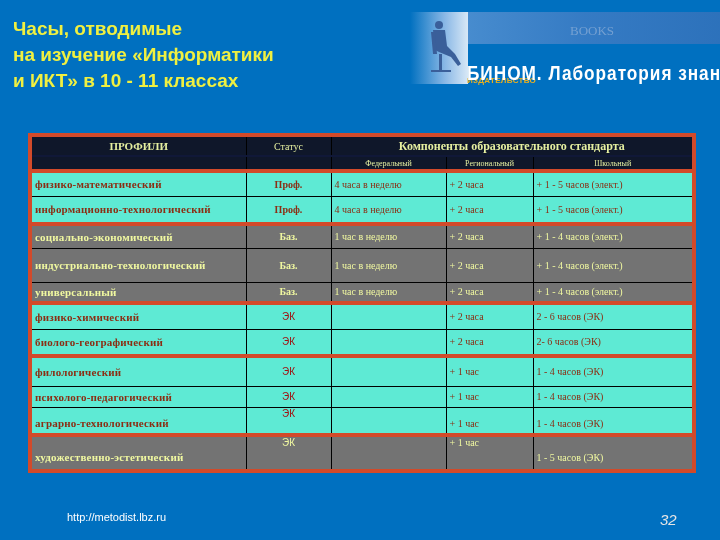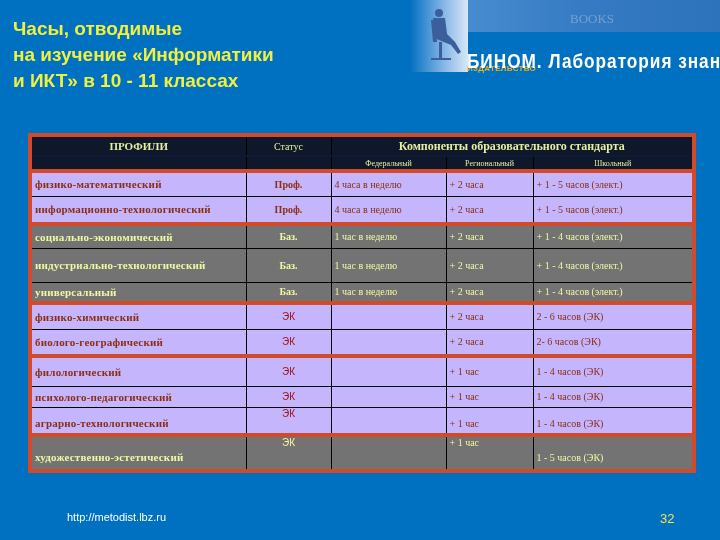--- a/index.html
+++ b/index.html
@@ -7,21 +7,21 @@
     width:720px; height:540px; overflow:hidden; position:relative;
     background:#0070c0;
     font-family:"Liberation Sans", sans-serif;
   }
   .title {
     position:absolute; left:13px; top:16px; width:380px;
     color:#f0f040; font-weight:bold; font-size:19px; line-height:26px;
   }
   .title div { white-space:nowrap; }
   .logo {
-    position:absolute; left:410px; top:0; width:310px; height:80px;
+    position:absolute; left:410px; top:12px; width:310px; height:80px;
   }
   .logo-photo {
     position:absolute; left:57px; top:0; width:293px; height:32px;
     background:linear-gradient(90deg,#4f8fd0 0%,#3b7cc4 40%,#2f6fb8 100%);
     opacity:.9;
   }
   .logo-fade {
     position:absolute; left:0; top:0; width:58px; height:72px;
     background:linear-gradient(90deg,#0070c0 0%,#8ab8e6 60%,#d8e8f6 100%);
   }
@@ -45,38 +45,39 @@
     width:664px; border-collapse:collapse;
     font-family:"Liberation Serif", serif; font-size:10px;
     border:4px solid #d24a2a;
     table-layout:fixed;
   }
   table.grid td { border:1px solid #000; padding:0 3px; overflow:hidden; white-space:nowrap; }
   table.grid tr.hdr td { background:#0f172a; color:#e6f0a0; text-align:center; }
   .hdr1 td { height:18px; border-bottom:2px solid #101838 !important; }
   .hdr2 td { height:12px; font-size:8px; }
   .grp-top td { border-top:4px solid #d24a2a !important; }
-  tr.gray td { background:#c4b5fd; color:#8b2e14;margin-top:24px; }
+  tr.gray td { background:#5eead4; color:#8b2e14;margin-top:24px; }
   tr.blue td { background:#737373; color:#f0f8a0; }
   td.profile { font-weight:bold; font-size:11px; letter-spacing:.2px; }
   td.status { text-align:center; font-weight:bold; }
   td.status.ek { font-family:"Liberation Sans", sans-serif; font-weight:normal; font-size:10px; }
   tr.gray td.status.ek { color:#a01010; }
   tr.blue td.status.ek { color:#f0f8a0; }
   td.top { vertical-align:top; padding-top:2px; }
   .h-profile { font-weight:bold; font-size:11px; color:#e6f0a0; }
   .h-comp { font-weight:bold; font-size:12px; }
 
   .footer-url {
     position:absolute; left:67px; top:511px; color:#ffffff; font-size:11px;
     font-family:"Liberation Sans", sans-serif;
   }
   .page-num {
-    position:absolute; left:660px; top:511px; color:#fde047; font-size:13px;
+    position:absolute; left:660px; top:511px; color:#e5e5e5; font-size:15px;
     font-family:"Liberation Sans", sans-serif;
+    font-style:italic;
   }
 </style>
 </head>
 <body>
 
 <div class="title">
   <div>Часы, отводимые</div>
   <div>на изучение «Информатики</div>
   <div>и ИКТ» в 10 - 11 классах</div>
 </div>

